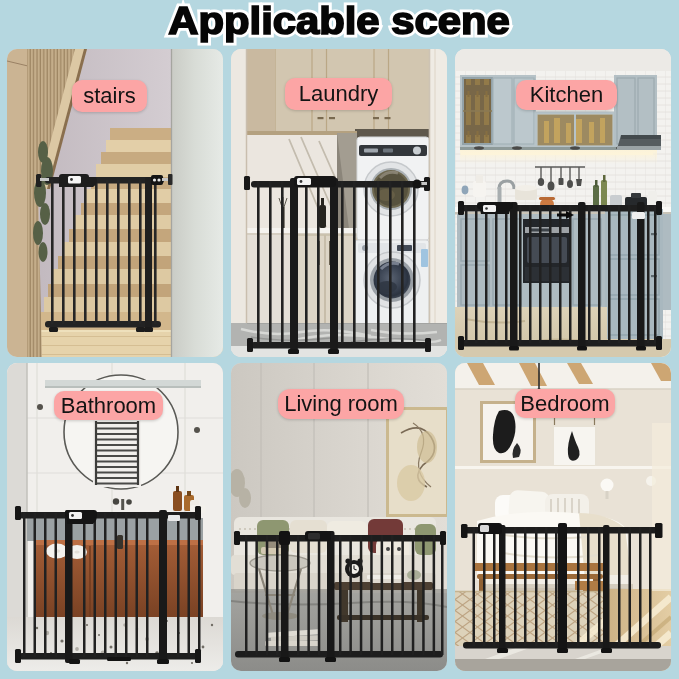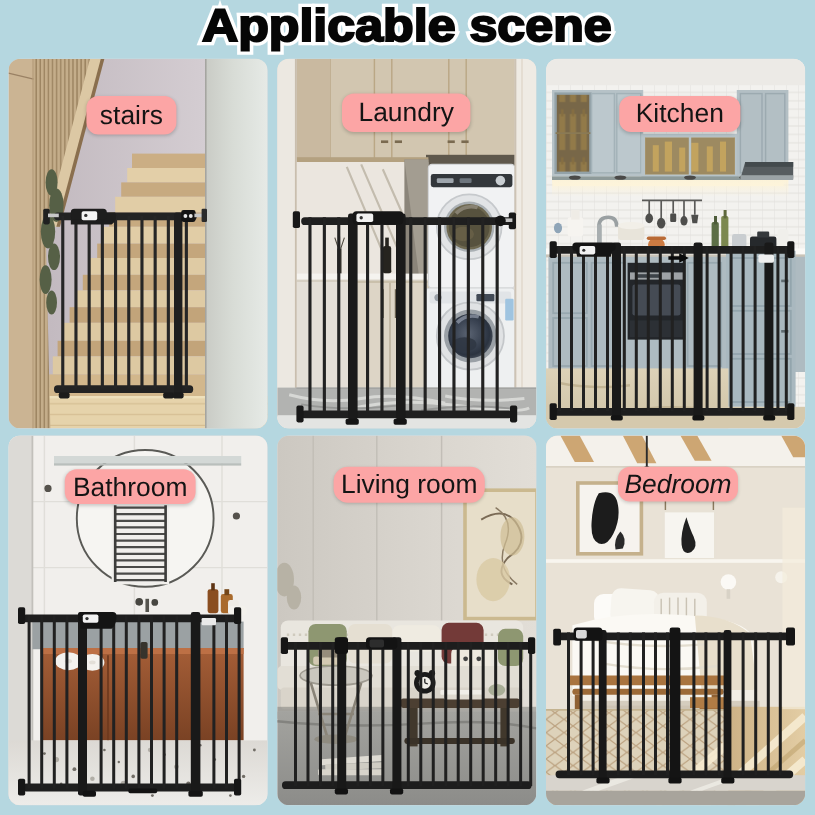--- a/index.html
+++ b/index.html
@@ -904,13 +904,13 @@
 <rect x="6" y="161" width="6.5" height="14" rx="1.5" fill="#151515"></rect>
 <rect x="200" y="160" width="7.5" height="15" rx="1.5" fill="#151515"></rect>
 
 <rect x="42" y="285" width="11" height="5" rx="1.5" fill="#121212"></rect>
 <rect x="102" y="285" width="11" height="5" rx="1.5" fill="#121212"></rect>
 <rect x="146" y="285" width="11" height="5" rx="1.5" fill="#121212"></rect>
 </g>
 </svg>
 </div>
 
-<div class="lbl" style="left:515px;top:389px;width:100px;height:29px;line-height:29px;font-style:italic;">Bedroom</div>
+<div class="lbl" style="left:515px;top:389px;width:100px;height:29px;line-height:29px;">Bedroom</div>
 
 </body></html>

